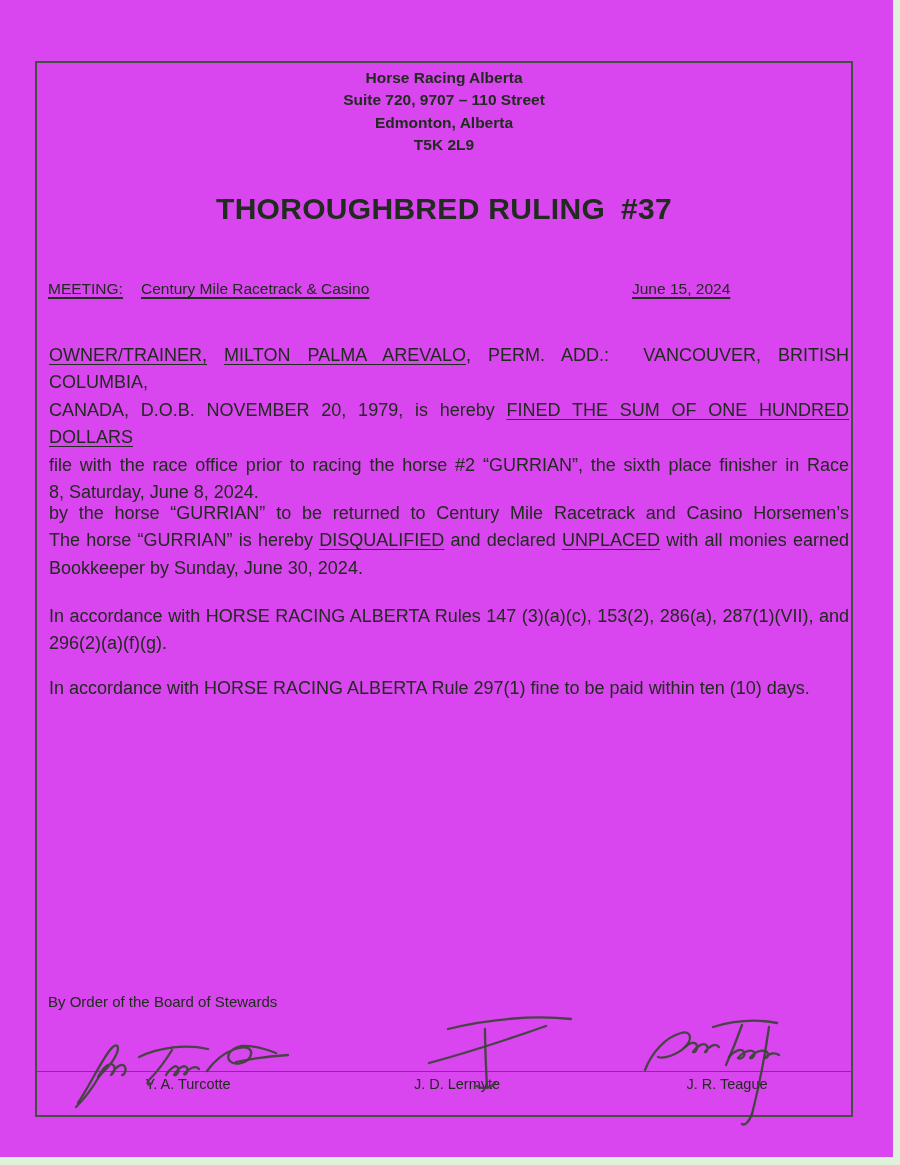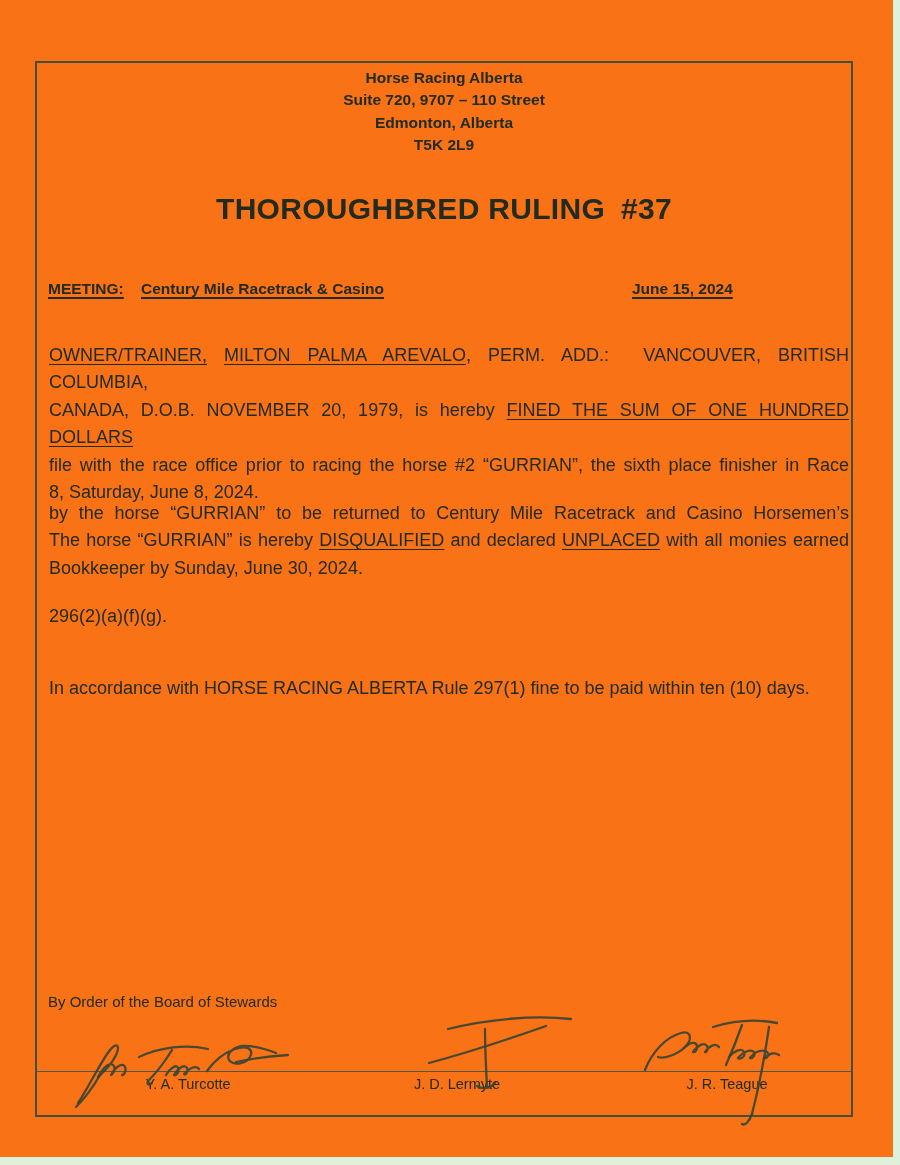--- a/index.html
+++ b/index.html
@@ -1,28 +1,28 @@
 <!DOCTYPE html>
 <html><head>
 <meta charset="utf-8">
 <style>
   html,body{margin:0;padding:0;background:#94e09d;}
-  .page{position:relative;width:900px;height:1165px;background:#f97316;overflow:hidden;
+  .page{position:relative;width:900px;height:1165px;background:#d946ef;overflow:hidden;
         font-family:"Liberation Sans",sans-serif;color:#212b1f;}
   .scan-edge-right{position:absolute;right:0;top:0;width:7px;height:100%;background:#def1da;}
   .scan-edge-bottom{position:absolute;left:0;bottom:0;width:100%;height:8px;background:#def1da;}
   .sheet{position:absolute;left:35px;top:61px;width:818px;height:1056px;
          border:2px solid #41503f;box-sizing:border-box;}
   .letterhead{position:absolute;top:4px;left:0;width:100%;text-align:center;
           font-weight:bold;font-size:15.5px;line-height:22.3px;}
   .title{position:absolute;top:129px;left:0;width:100%;text-align:center;
          font-weight:bold;font-size:30px;letter-spacing:.3px;}
   .titlenum{margin-left:16px;}
   .meeting{position:absolute;top:217px;left:0;width:100%;height:24px;
-           font-weight:bold;font-size:15.5px;}
+           font-weight:normal;font-size:15.5px;}
   .m-label{position:absolute;left:11px;}
   .m-venue{position:absolute;left:104px;}
   .m-date{position:absolute;left:595px;}
   .u{text-decoration:underline;text-decoration-thickness:1.6px;text-underline-offset:3px;}
   .para{position:absolute;left:12px;width:800px;font-size:18px;line-height:27.45px;}
   .para .u{text-decoration-thickness:1.4px;text-underline-offset:2.5px;}
   .p1{top:279px}.p2{top:437px}.p3{top:540px}.p4{top:612px}
   .tline{text-align:justify;text-align-last:justify;}
   .tline.tlast{text-align-last:left;}
   .order{position:absolute;left:11px;top:930px;font-size:15px;}
@@ -64,20 +64,21 @@
         <div class="tline"><span>CANADA, D.O.B. NOVEMBER 20, 1979, is hereby </span><span class="u">FINED THE SUM OF ONE HUNDRED DOLLARS</span></div>
         <div class="tline"><span>file with the race office prior to racing the horse #2 “GURRIAN”, the sixth place finisher in Race</span></div>
         <div class="tline tlast"><span>8, Saturday, June 8, 2024.</span></div>
       </div>
     <div class="para p2">
         <div class="tline"><span>by the horse “GURRIAN” to be returned to Century Mile Racetrack and Casino Horsemen’s</span></div>
         <div class="tline"><span>The horse “GURRIAN” is hereby </span><span class="u">DISQUALIFIED</span><span> and declared </span><span class="u">UNPLACED</span><span> with all monies earned</span></div>
         <div class="tline tlast"><span>Bookkeeper by Sunday, June 30, 2024.</span></div>
       </div>
     <div class="para p3">
+        <div class="tline"><span>In accordance with HORSE RACING ALBERTA Rules 147 (3)(a)(c), 153(2), 286(a), 287(1)(VII), and</span></div>
         <div class="tline tlast"><span>296(2)(a)(f)(g).</span></div>
       </div>
     <div class="para p4">
         <div class="tline tlast"><span>In accordance with HORSE RACING ALBERTA Rule 297(1) fine to be paid within ten (10) days.</span></div>
       </div>
 
     <div class="order">By Order of the Board of Stewards</div>
 
     <div class="sigline"></div>
     <div class="signame sn1">Y. A. Turcotte</div>

